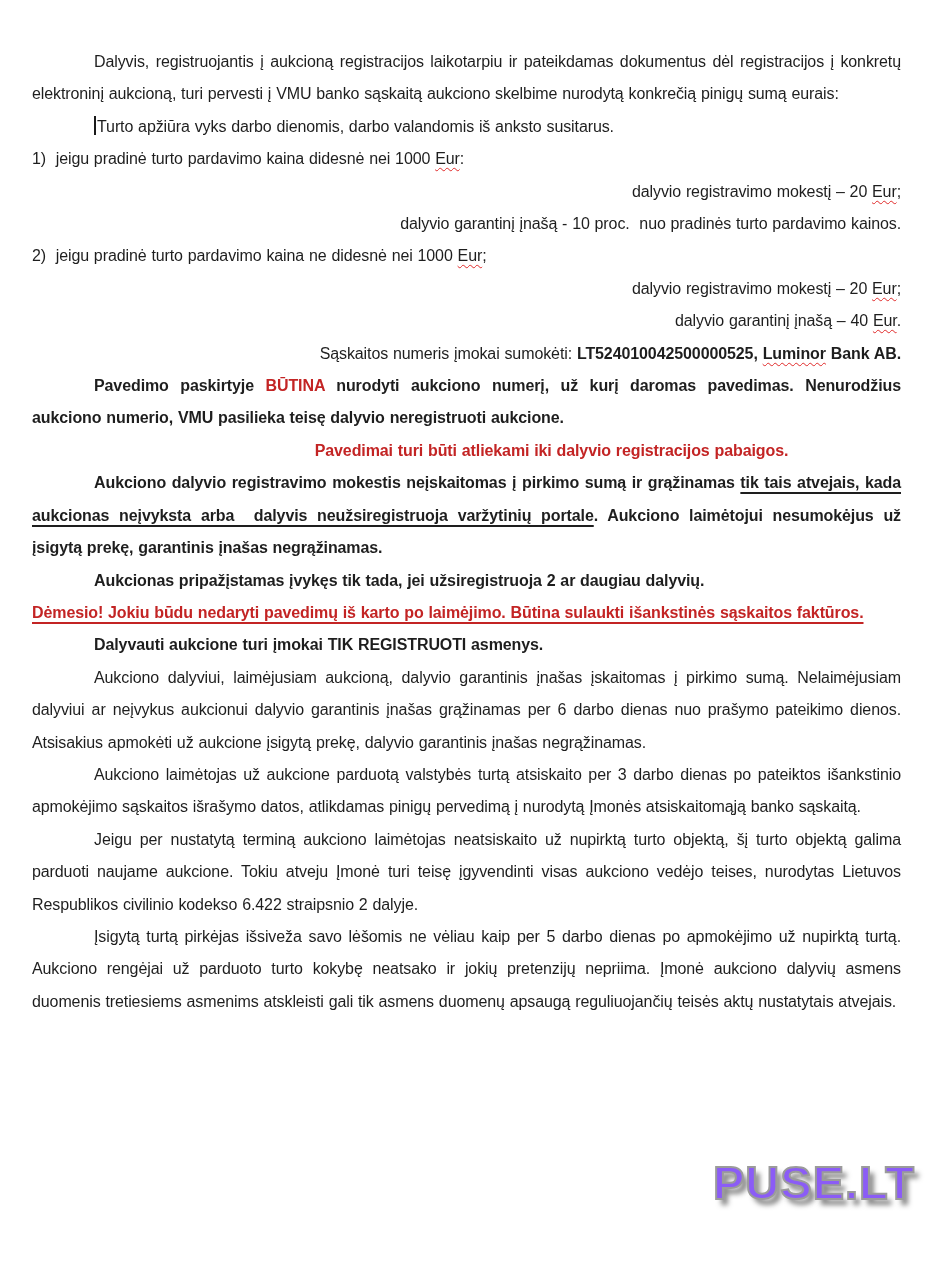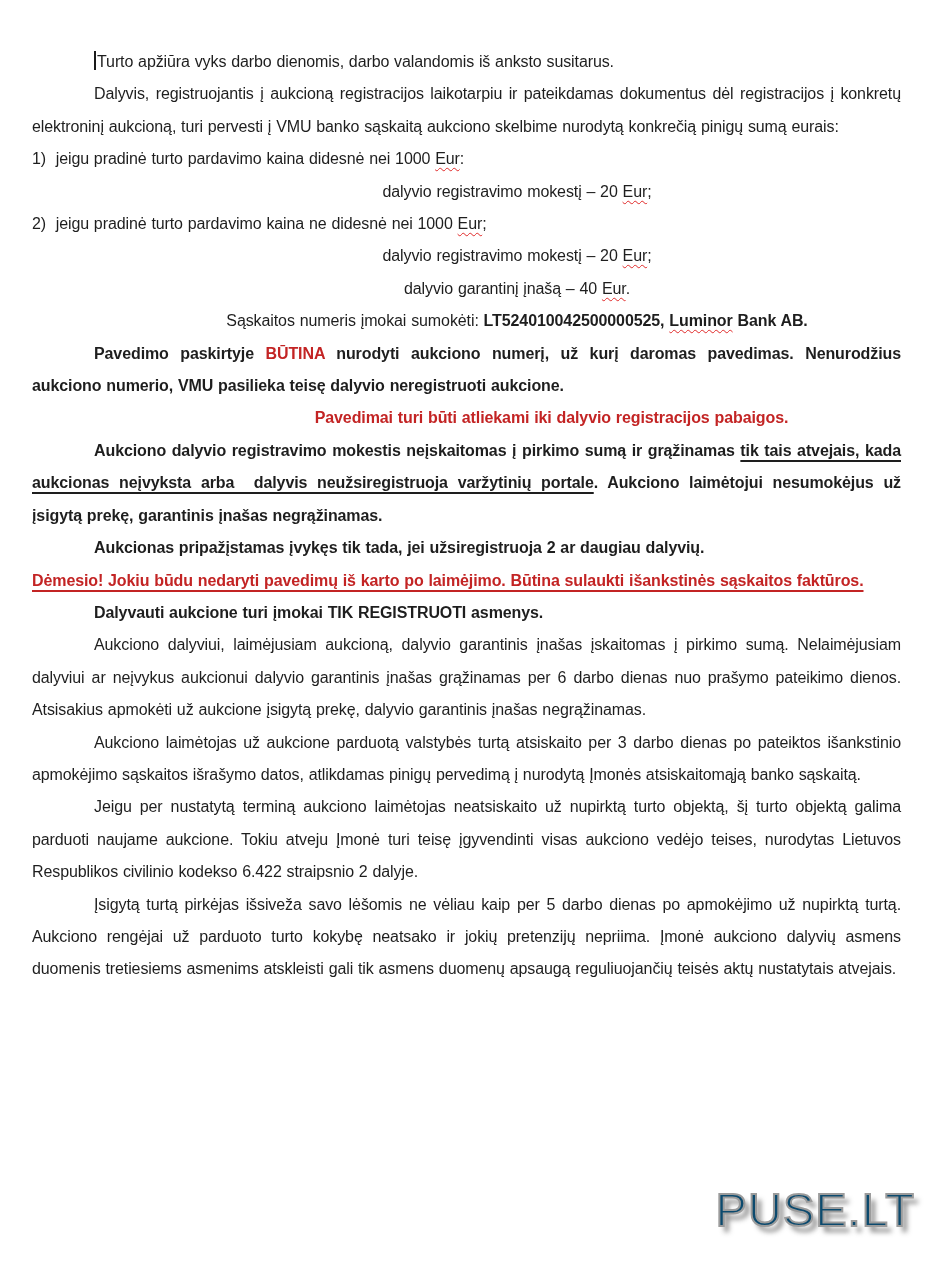--- a/index.html
+++ b/index.html
@@ -28,21 +28,21 @@
     line-height:32.4px;
     letter-spacing:-0.1px;
     word-spacing:0.5px;
   }
   p.para{
     margin:0;
     text-align:justify;
   }
   p.para.indent{ text-indent:62px; }
   p.para.list1{ text-align:left; text-indent:0; }
-  p.para.list2{ margin-left:101px; text-align:center; text-indent:0; }
+  p.para.list2{ margin-left:101px; text-align:right; text-indent:0; }
   p.para.flush{ text-indent:0; }
   p.para.force{ text-indent:0; text-align:justify; text-align-last:justify; }
   p.para.centerish{ margin-left:170px; text-align:center; text-indent:0; }
   .b{ font-weight:bold; }
   .red{ color:var(--red);margin-top:27px; }
   .ul{
     text-decoration:underline;
     text-decoration-thickness:1.5px;
     text-underline-offset:4px;
   }
@@ -58,41 +58,41 @@
     display:inline-block;
     width:2px;height:19px;
     background:#1a1a1a;
     vertical-align:-3px;
     margin-right:1px;
   }
   .watermark{
     position:absolute;
     top:1157px;right:30px;
     text-align:right;
-    font-weight:normal;
+    font-weight:bold;
     font-size:47px;
     line-height:51px;
     letter-spacing:1px;
-    color:#0c4a6e;
+    color:#8b5cf6;
     -webkit-text-stroke:2px #9b9b9b;
     text-shadow:5px 6px 5px rgba(40,40,40,0.55);
     user-select:none;
-    margin-top:27px;
   }
   .watermark .wm-line{ white-space:nowrap; }
 </style>
 </head>
 <body>
 
 <div class="page">
   <div class="doc">
+      <p class="para indent"><span>Dalyvis, registruojantis į aukcioną registracijos laikotarpiu ir pateikdamas dokumentus dėl registracijos į konkretų elektroninį aukcioną, turi pervesti į VMU banko sąskaitą aukciono skelbime nurodytą konkrečią pinigų sumą eurais:</span></p>
       <p class="para indent"><span class="cursor"></span><span>Turto apžiūra vyks darbo dienomis, darbo valandomis iš anksto susitarus.</span></p>
-      <p class="para indent"><span>Dalyvis, registruojantis į aukcioną registracijos laikotarpiu ir pateikdamas dokumentus dėl registracijos į konkretų elektroninį aukcioną, turi pervesti į VMU banko sąskaitą aukciono skelbime nurodytą konkrečią pinigų sumą eurais:</span></p>
       <p class="para list1"><span>1)&nbsp; jeigu pradinė turto pardavimo kaina didesnė nei 1000 </span><span class="sq">Eur</span><span>:</span></p>
       <p class="para list2"><span>dalyvio registravimo mokestį – 20 </span><span class="sq">Eur</span><span>;</span></p>
+      <p class="para list2"><span>dalyvio garantinį įnašą - 10 proc.&nbsp; nuo pradinės turto pardavimo kainos.</span></p>
       <p class="para list1"><span>2)&nbsp; jeigu pradinė turto pardavimo kaina ne didesnė nei 1000 </span><span class="sq">Eur</span><span>;</span></p>
       <p class="para list2"><span>dalyvio registravimo mokestį – 20 </span><span class="sq">Eur</span><span>;</span></p>
       <p class="para list2"><span>dalyvio garantinį įnašą – 40 </span><span class="sq">Eur</span><span>.</span></p>
       <p class="para list2"><span>Sąskaitos numeris įmokai sumokėti: </span><span class="b">LT524010042500000525, </span><span class="b sq">Luminor</span><span class="b"> Bank AB.</span></p>
       <p class="para indent"><span class="b">Pavedimo paskirtyje </span><span class="b red">BŪTINA</span><span class="b"> nurodyti aukciono numerį, už kurį daromas pavedimas. Nenurodžius aukciono numerio, VMU pasilieka teisę dalyvio neregistruoti aukcione.</span></p>
       <p class="para centerish"><span class="b red">Pavedimai turi būti atliekami iki dalyvio registracijos pabaigos.</span></p>
       <p class="para indent"><span class="b">Aukciono dalyvio registravimo mokestis neįskaitomas į pirkimo sumą ir grąžinamas </span><span class="b ul">tik tais atvejais, kada aukcionas neįvyksta arba &nbsp;dalyvis neužsiregistruoja varžytinių portale</span><span class="b">. Aukciono laimėtojui nesumokėjus už įsigytą prekę, garantinis įnašas negrąžinamas.</span></p>
       <p class="para indent"><span class="b">Aukcionas pripažįstamas įvykęs tik tada, jei užsiregistruoja 2 ar daugiau dalyvių.</span></p>
       <p class="para flush"><span class="b red ul">Dėmesio! Jokiu būdu nedaryti pavedimų iš karto po laimėjimo. Būtina sulaukti išankstinės sąskaitos faktūros.</span></p>
       <p class="para indent"><span class="b">Dalyvauti aukcione turi įmokai TIK REGISTRUOTI asmenys.</span></p>

